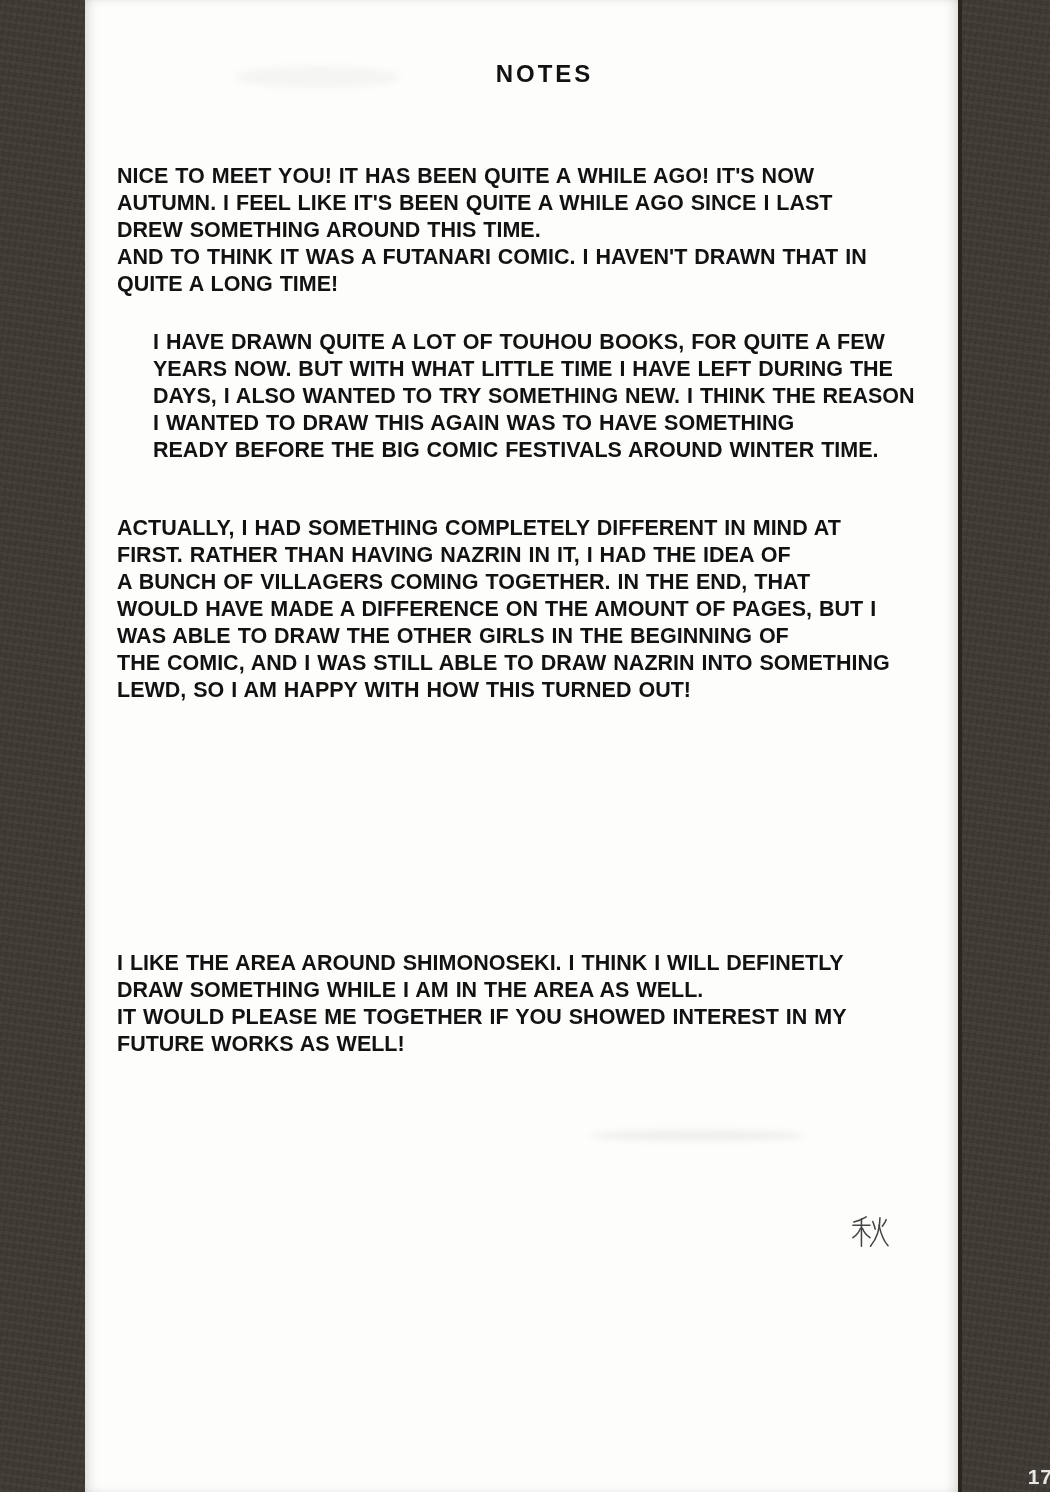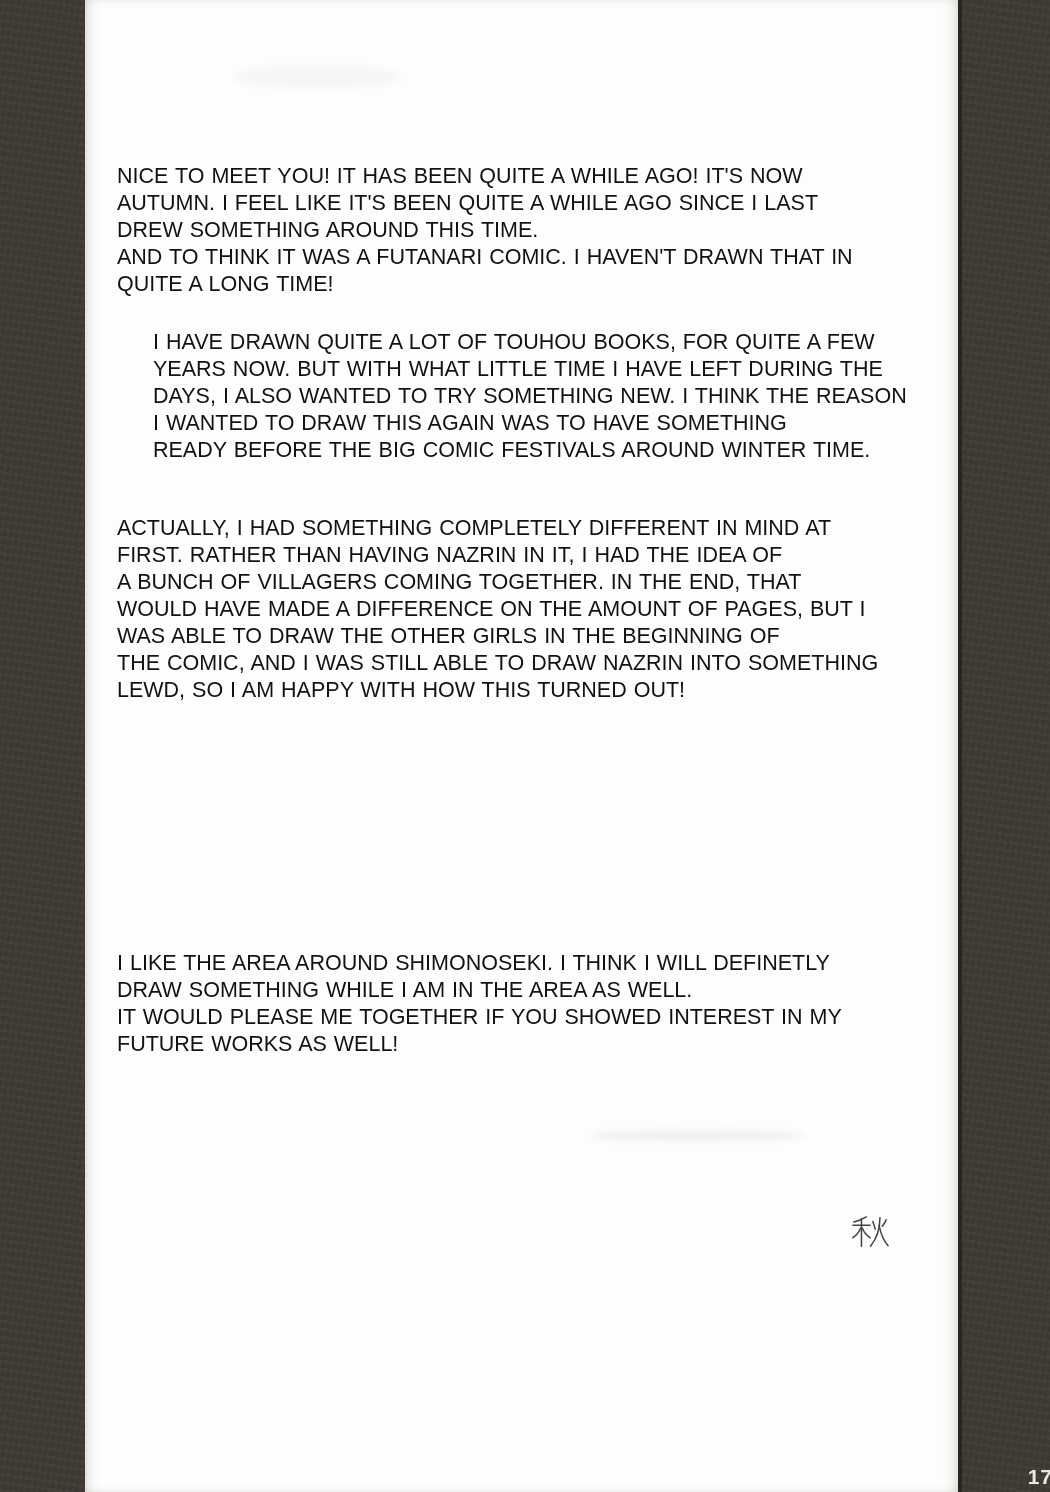--- a/index.html
+++ b/index.html
@@ -27,21 +27,21 @@
   }
   .title{
     position:absolute;top:60px;left:0;width:100%;
     padding-left:46px;box-sizing:border-box;
     text-align:center;
     font-size:24px;font-weight:bold;letter-spacing:3px;
     color:#121212;
   }
   .para{
     position:absolute;left:32px;
-    font-size:21.5px;font-weight:normal;line-height:27px;
+    font-size:21.5px;font-weight:bold;line-height:27px;
     letter-spacing:0px;word-spacing:1px;
     color:#121212;
     white-space:pre;
   }
   .p1{top:163px;}
   .p2{top:329px;margin-left:36px;}
   .p3{top:515px;}
   .p4{top:757px;}
   .p5{top:950px;}
   .p6{top:1074px;}
@@ -62,20 +62,21 @@
   .smudge-b{left:150px;top:66px;width:165px;height:22px;background:rgba(60,60,60,0.04);}
 </style>
 </head>
 <body>
 
 <div class="scan">
 
   <div class="bar bar-left"></div>
 
   <div class="paper">
+    <div class="title">NOTES</div>
 
     <div class="smudge smudge-b"></div>
 
     <div class="para p1">NICE TO MEET YOU! IT HAS BEEN QUITE A WHILE AGO! IT'S NOW
 AUTUMN. I FEEL LIKE IT'S BEEN QUITE A WHILE AGO SINCE I LAST
 DREW SOMETHING AROUND THIS TIME.
 AND TO THINK IT WAS A FUTANARI COMIC. I HAVEN'T DRAWN THAT IN
 QUITE A LONG TIME!</div>
     <div class="para p2">I HAVE DRAWN QUITE A LOT OF TOUHOU BOOKS, FOR QUITE A FEW
 YEARS NOW. BUT WITH WHAT LITTLE TIME I HAVE LEFT DURING THE

